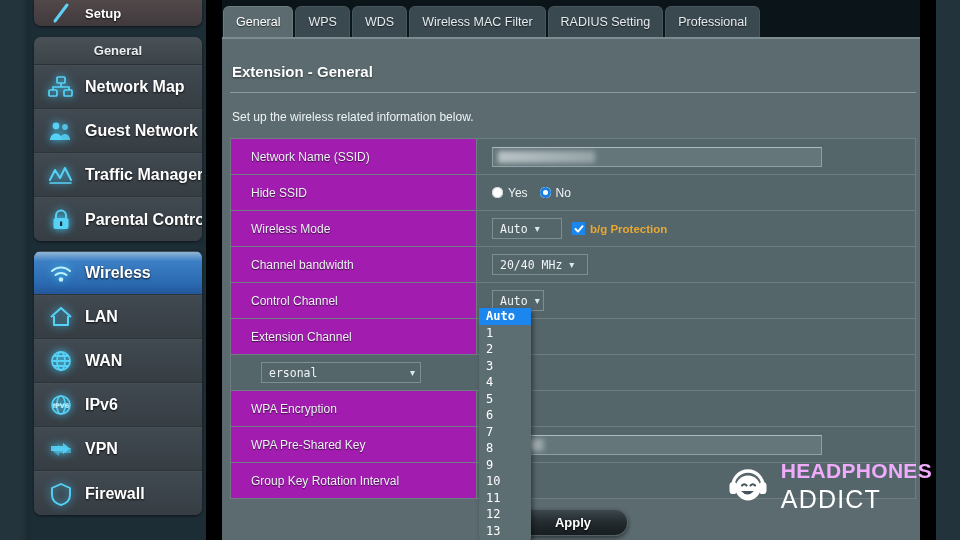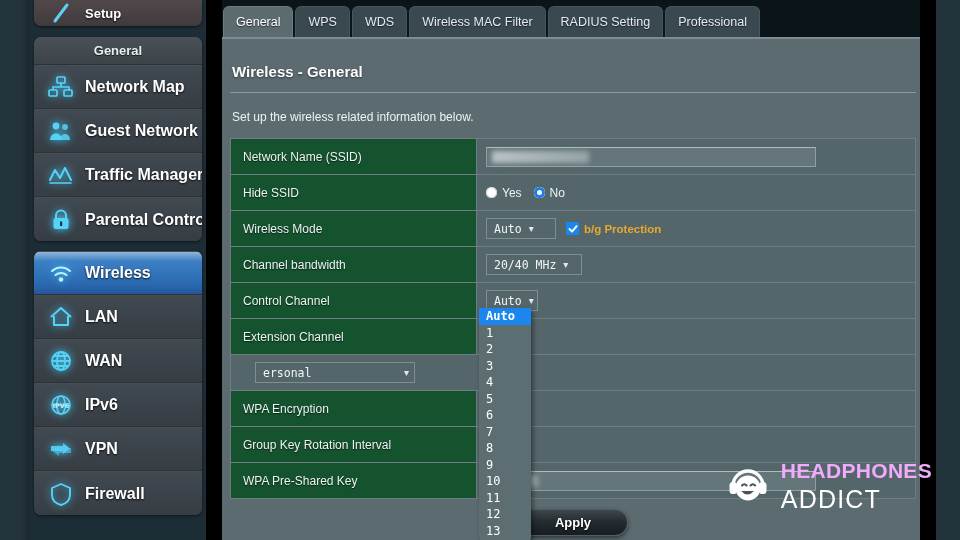--- a/index.html
+++ b/index.html
@@ -136,32 +136,32 @@
   .panel-desc {
     font-size: 12px; color: #eef3f4;
     padding: 17px 16px 14px 10px;
   }
 
   
   .ftable { margin: 0 4px 0 8px; border: 1px solid #6d7d81; border-bottom:none;}
   .frow { display: flex; min-height: 36px; border-bottom: 1px solid #6d7d81; }
   .flabel {
     flex: 0 0 246px;
-    background: #14532d;
+    background: #a21caf;
     display: flex; align-items: center;
-    padding-left: 12px;
+    padding-left: 20px;
     font-size: 12px; color: #eef3f4;
     text-shadow: 0 1px 1px rgba(0,0,0,.6);
     border-right: 1px solid #6d7d81;
   }
   .fvalue {
     flex: 1 1 auto;
     background: #55666b;
     display: flex; align-items: center;
-    padding-left: 9px;
+    padding-left: 15px;
   }
 
   
   .txtbox {
     height: 20px; width: 330px;
     background: #65767a;
     border: 1px solid #8fa0a4;
     border-top-color: #aebcbf;
     display: flex; align-items: center;
     padding: 0 3px;
@@ -422,21 +422,21 @@
       <div class="tab active">General</div>
       <div class="tab">WPS</div>
       <div class="tab">WDS</div>
       <div class="tab">Wireless MAC Filter</div>
       <div class="tab">RADIUS Setting</div>
       <div class="tab">Professional</div>
     </div>
   </div>
 
   <div class="panel">
-    <div class="panel-title">Wireless - General</div>
+    <div class="panel-title">Extension - General</div>
     <div class="panel-rule"></div>
     <div class="panel-desc">Set up the wireless related information below.</div>
 
     <div class="ftable">
 
       <div class="frow">
         <div class="flabel">Network Name (SSID)</div>
         <div class="fvalue">
           <div class="txtbox">
             <div class="blurred blur-ssid"></div>
@@ -507,31 +507,31 @@
           </div>
         </div>
       </div>
 
       <div class="frow">
         <div class="flabel">WPA Encryption</div>
         <div class="fvalue"></div>
       </div>
 
       <div class="frow">
-        <div class="flabel">Group Key Rotation Interval</div>
-        <div class="fvalue"></div>
-      </div>
-
-      <div class="frow">
         <div class="flabel">WPA Pre-Shared Key</div>
         <div class="fvalue">
           <div class="txtbox">
             <div class="blurred blur-psk"></div>
           </div>
         </div>
+      </div>
+
+      <div class="frow">
+        <div class="flabel">Group Key Rotation Interval</div>
+        <div class="fvalue"></div>
       </div>
 
     </div>
   </div>
 
   <div class="applybar">
     <div class="applybtn">Apply</div>
   </div>
 
   <div class="droplist">

